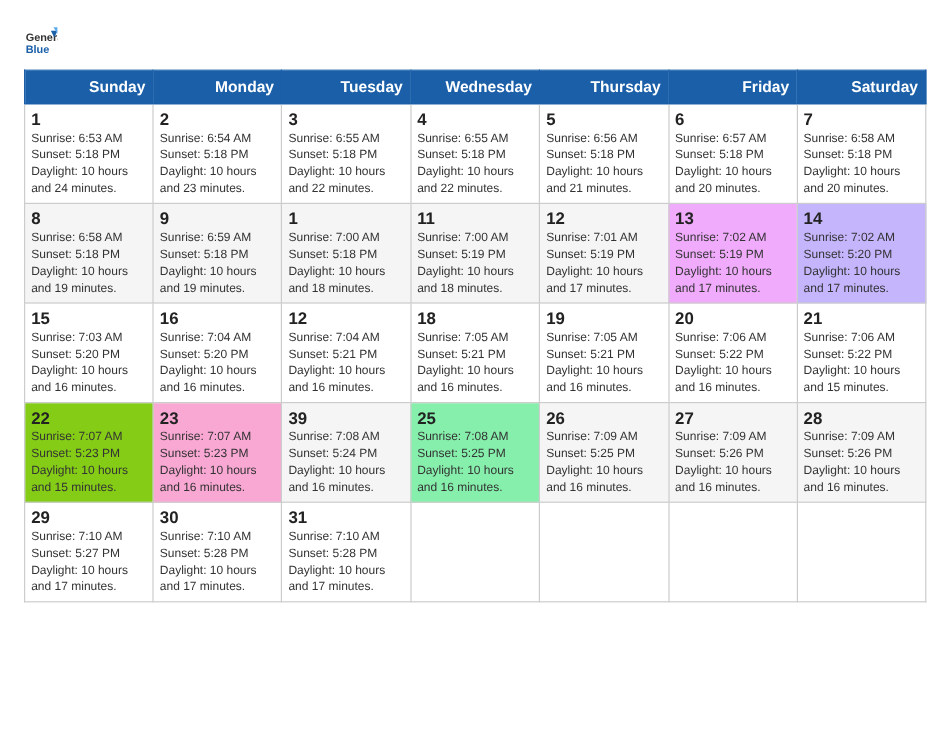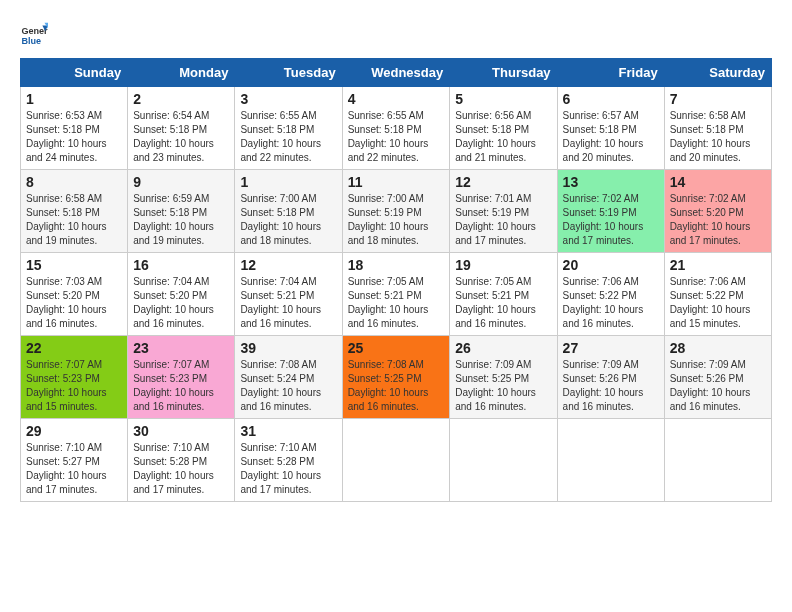--- a/index.html
+++ b/index.html
@@ -190,29 +190,29 @@
         </div>
       </td>
         <td style="background: rgb(245, 245, 245);">
         <span class="day-num">12</span>
         <div class="day-info">
           Sunrise: 7:01 AM<br>
           Sunset: 5:19 PM<br>
           Daylight: 10 hours and 17 minutes.
         </div>
       </td>
-        <td style="background: #86efac;">
+        <td style="background: #f0abfc;">
         <span class="day-num">13</span>
         <div class="day-info">
           Sunrise: 7:02 AM<br>
           Sunset: 5:19 PM<br>
           Daylight: 10 hours and 17 minutes.
         </div>
       </td>
-        <td style="background: #fca5a5; margin-top: 36px;">
+        <td style="background: #c4b5fd; margin-top: 36px;">
         <span class="day-num">14</span>
         <div class="day-info">
           Sunrise: 7:02 AM<br>
           Sunset: 5:20 PM<br>
           Daylight: 10 hours and 17 minutes.
         </div>
       </td>
       </tr>
       <tr>
         <td>
@@ -290,21 +290,21 @@
         </div>
       </td>
         <td style="background: rgb(245, 245, 245);">
         <span class="day-num">39</span>
         <div class="day-info">
           Sunrise: 7:08 AM<br>
           Sunset: 5:24 PM<br>
           Daylight: 10 hours and 16 minutes.
         </div>
       </td>
-        <td style="background: #f97316;">
+        <td style="background: #86efac;">
         <span class="day-num">25</span>
         <div class="day-info">
           Sunrise: 7:08 AM<br>
           Sunset: 5:25 PM<br>
           Daylight: 10 hours and 16 minutes.
         </div>
       </td>
         <td style="background: rgb(245, 245, 245); margin-top: 20px;">
         <span class="day-num">26</span>
         <div class="day-info">

